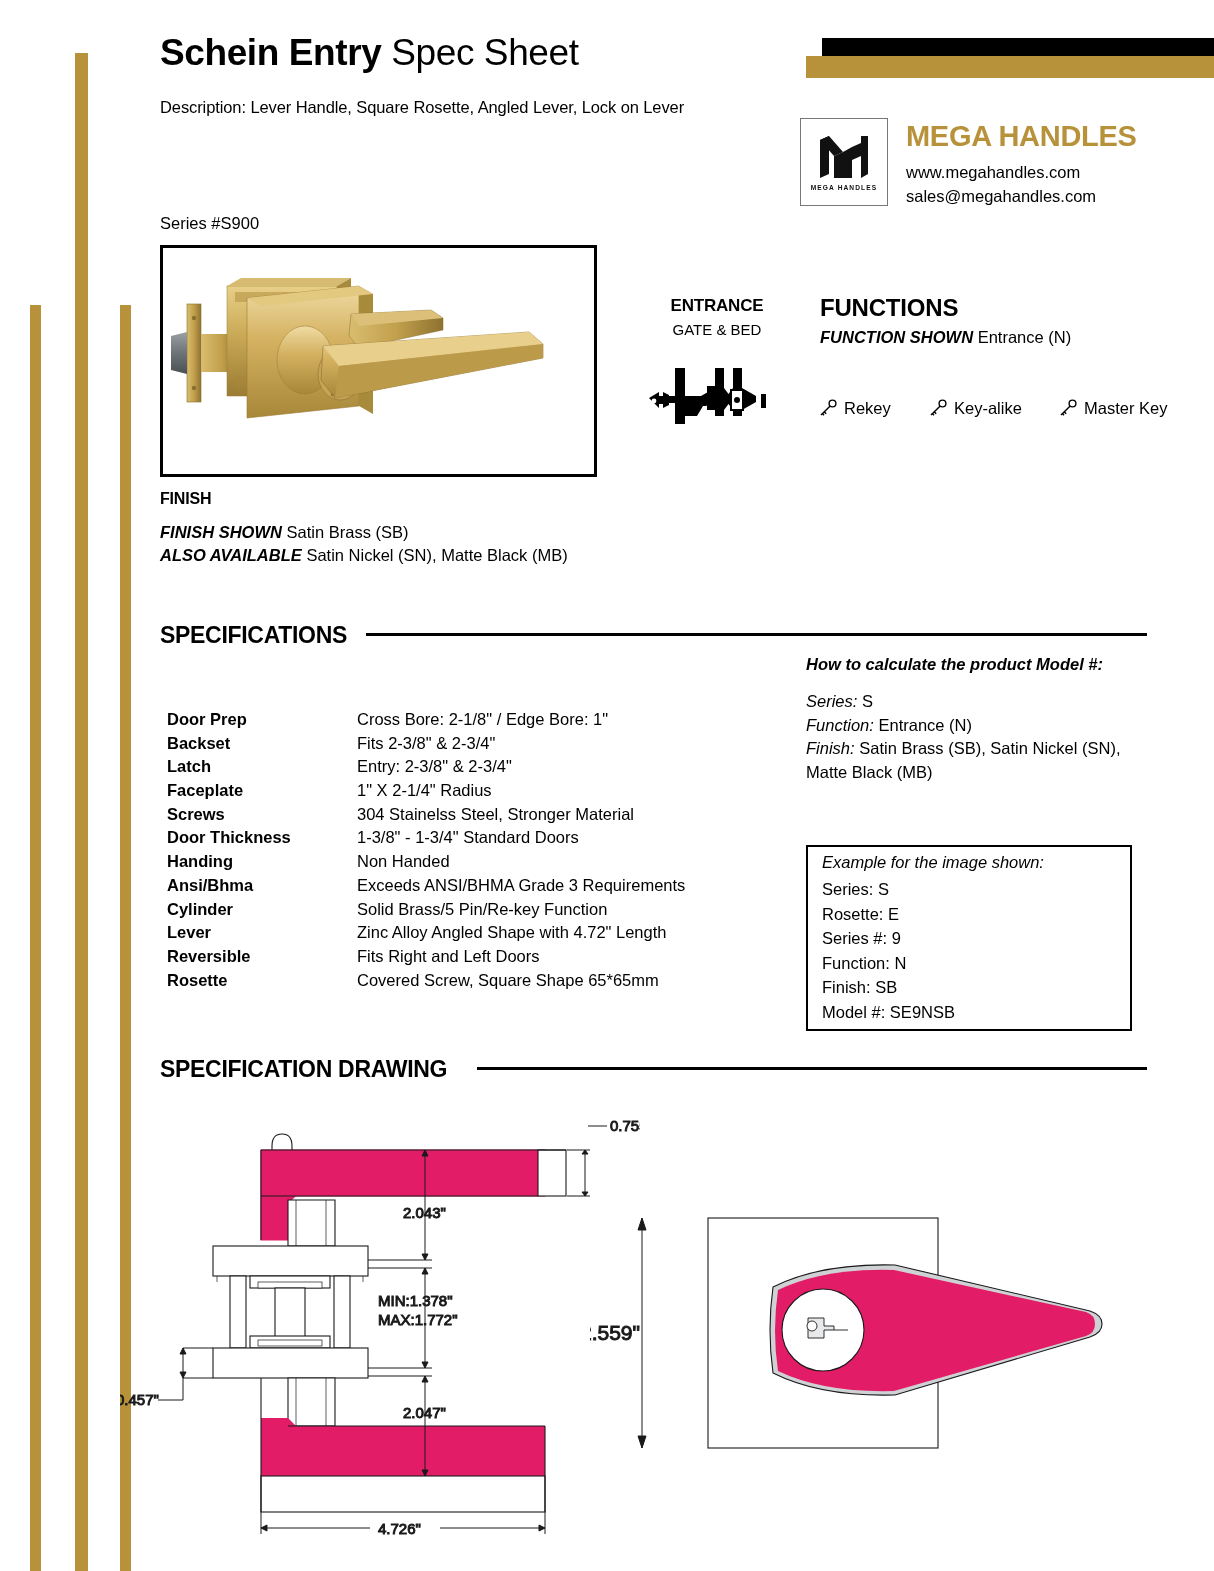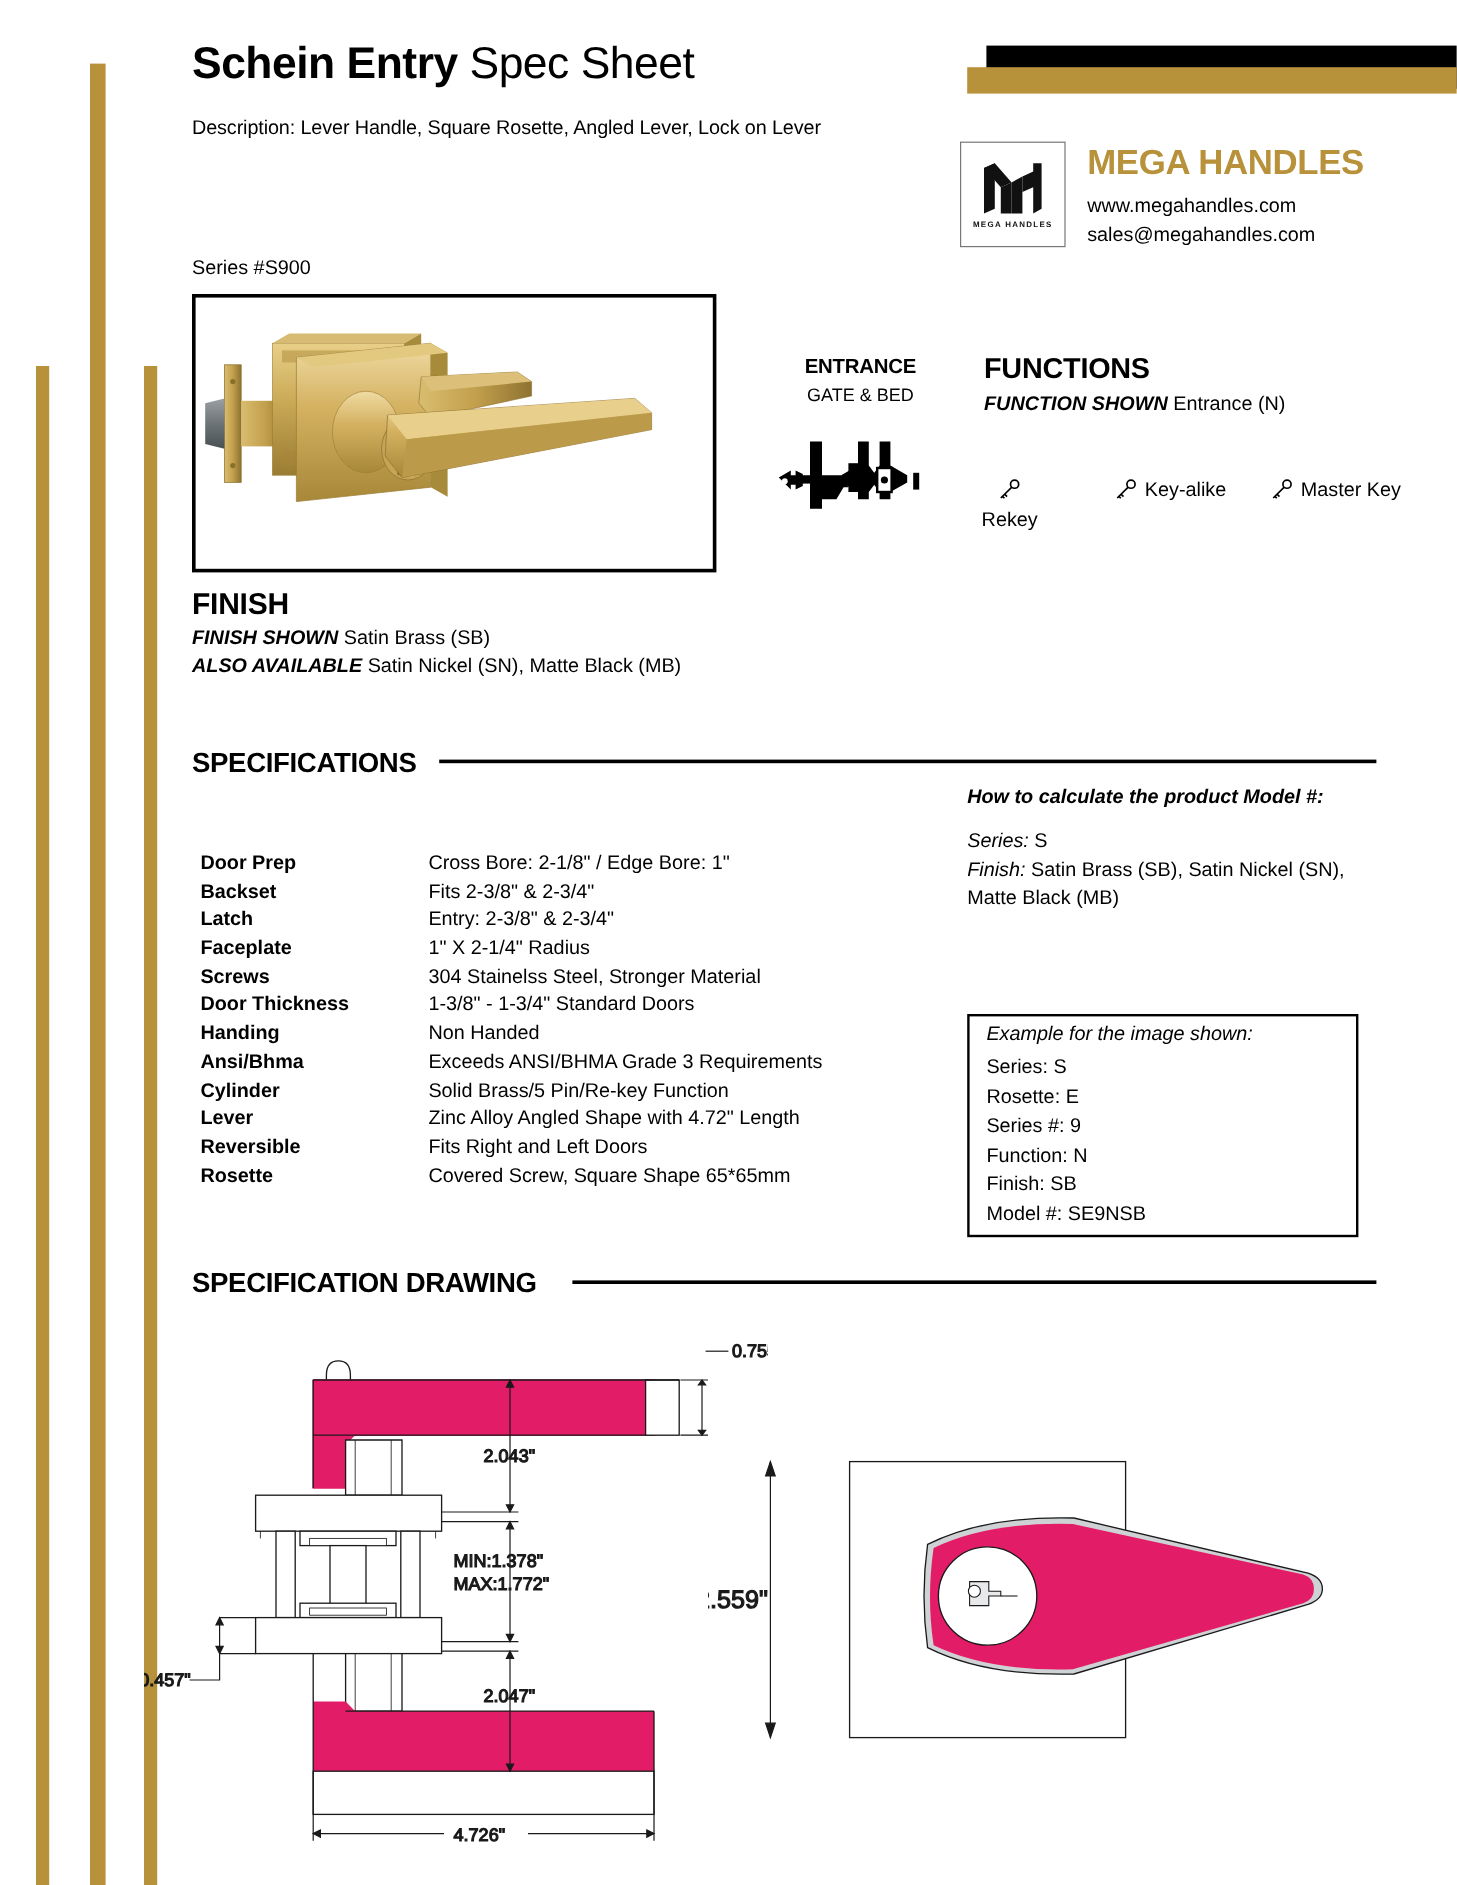--- a/index.html
+++ b/index.html
@@ -31,23 +31,23 @@
   #photo-box{position:absolute;left:160px;top:245px;width:437px;height:232px;border:3px solid #000;box-sizing:border-box;background:#fff;overflow:hidden;}
 
   #ent-title{position:absolute;left:657px;top:296px;width:120px;text-align:center;font-size:17px;font-weight:700;letter-spacing:-0.2px;}
   #ent-sub{position:absolute;left:650px;top:321px;width:134px;text-align:center;font-size:15px;}
   #ent-icon{position:absolute;left:645px;top:360px;}
 
   #fn-title{position:absolute;left:820px;top:294px;font-size:24px;font-weight:700;letter-spacing:-0.2px;}
   #fn-shown{position:absolute;left:820px;top:328px;font-size:16.5px;white-space:nowrap;}
   #fn-shown i{font-weight:700;font-style:italic;}
   .keyitem{position:absolute;top:398px;font-size:16.5px;white-space:nowrap;display:flex;align-items:center;gap:6px;}
-  #key0{left:818px;flex-direction:column;} #key1{left:928px;} #key2{left:1058px;}
-
-  #finish-h{position:absolute;left:160px;top:490px;font-size:25px;font-weight:700;letter-spacing:-0.2px;}
+  #key0{left:818px;} #key1{left:928px;} #key2{left:1058px;}
+
+  #finish-h{position:absolute;left:160px;top:490px;font-size:16px;font-weight:700;letter-spacing:-0.2px;}
   #finish-1{position:absolute;left:160px;top:523px;font-size:16.5px;white-space:nowrap;}
   #finish-2{position:absolute;left:160px;top:546px;font-size:16.5px;white-space:nowrap;}
   #finish-1 i,#finish-2 i{font-weight:700;font-style:italic;}
 
   #spec-h{position:absolute;left:160px;top:622px;font-size:23px;font-weight:700;letter-spacing:-0.3px;}
   #spec-rule{position:absolute;left:366px;top:633px;width:781px;height:3px;background:#000;}
 
   #spec-table{position:absolute;left:167px;top:710px;}
   .srow{height:23.7px;position:relative;font-size:16.5px;white-space:nowrap;}
   .slabel{position:absolute;left:0;font-weight:700;}
@@ -263,20 +263,21 @@
     </div>
   <div class="srow">
       <span class="slabel">Rosette</span>
       <span class="sval">Covered Screw, Square Shape 65*65mm</span>
     </div>
 </div>
 
 <div id="calc-h">How to calculate the product Model #:</div>
 <div id="calc-list">
   <div><i>Series:</i><span> S</span></div>
+  <div><i>Function:</i><span> Entrance (N)</span></div>
   <div><i>Finish:</i><span> Satin Brass (SB), Satin Nickel (SN), Matte Black (MB)</span></div>
 </div>
 
 <div id="ex-box"></div>
 <div id="ex-h">Example for the image shown:</div>
 <div id="ex-list">
   <div>Series: S</div>
   <div>Rosette: E</div>
   <div>Series #: 9</div>
   <div>Function: N</div>

